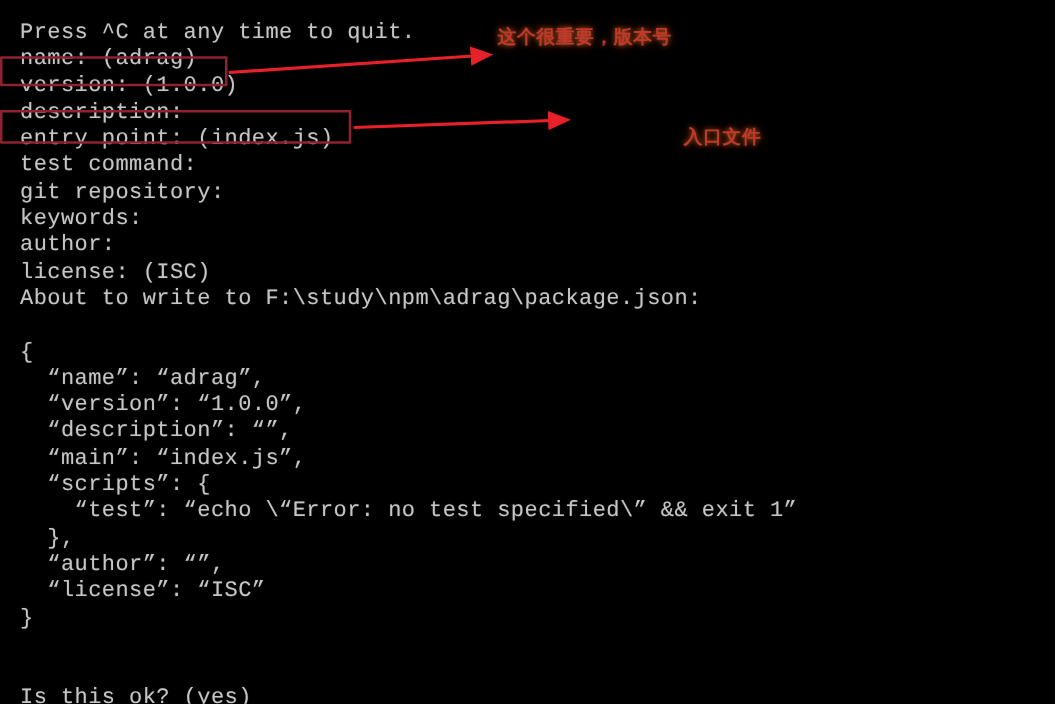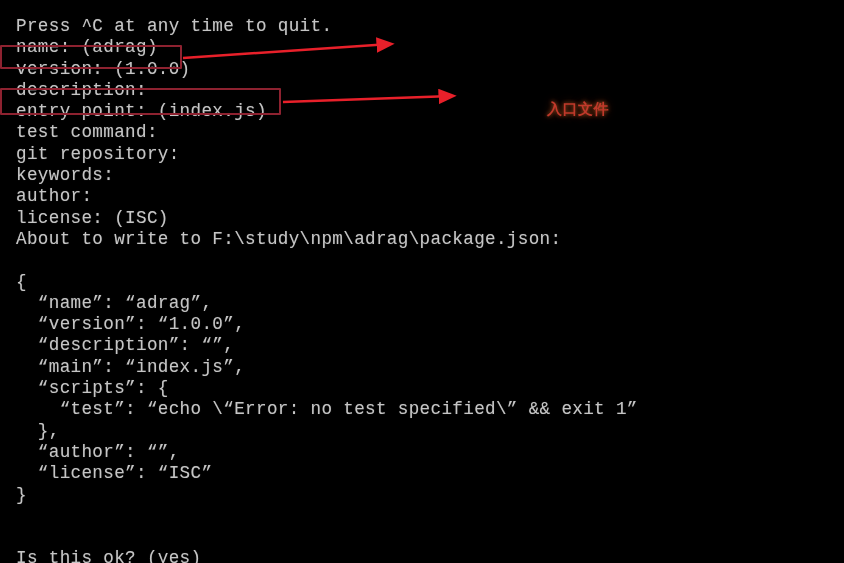--- a/index.html
+++ b/index.html
@@ -110,16 +110,17 @@
     <svg class="arrows" viewBox="0 0 844 563">
       <defs>
         <marker id="ah" markerWidth="7" markerHeight="7" refX="5.2" refY="3" orient="auto">
           <path d="M0,0 L7,3 L0,6 z" fill="#e8202a"></path>
         </marker>
       </defs>
       <line x1="183" y1="58" x2="390" y2="44" stroke="#e8202a" stroke-width="2.6" marker-end="url(#ah)"></line>
       <line x1="283" y1="102" x2="452" y2="96" stroke="#e8202a" stroke-width="2.6" marker-end="url(#ah)"></line>
     </svg>
 
+    <div class="cn-note" id="note-version">这个很重要，版本号</div>
     <div class="cn-note" id="note-entry">入口文件</div>
 
   </div>
 </div>
 
 </body></html>

